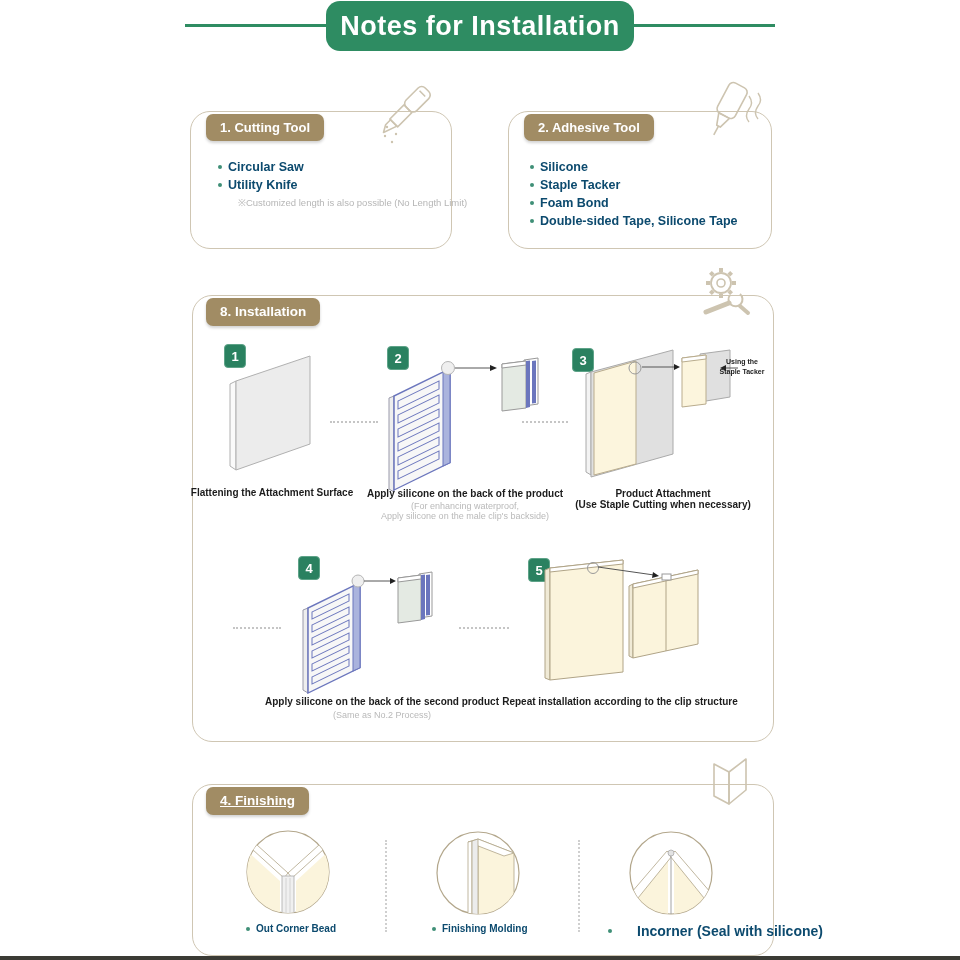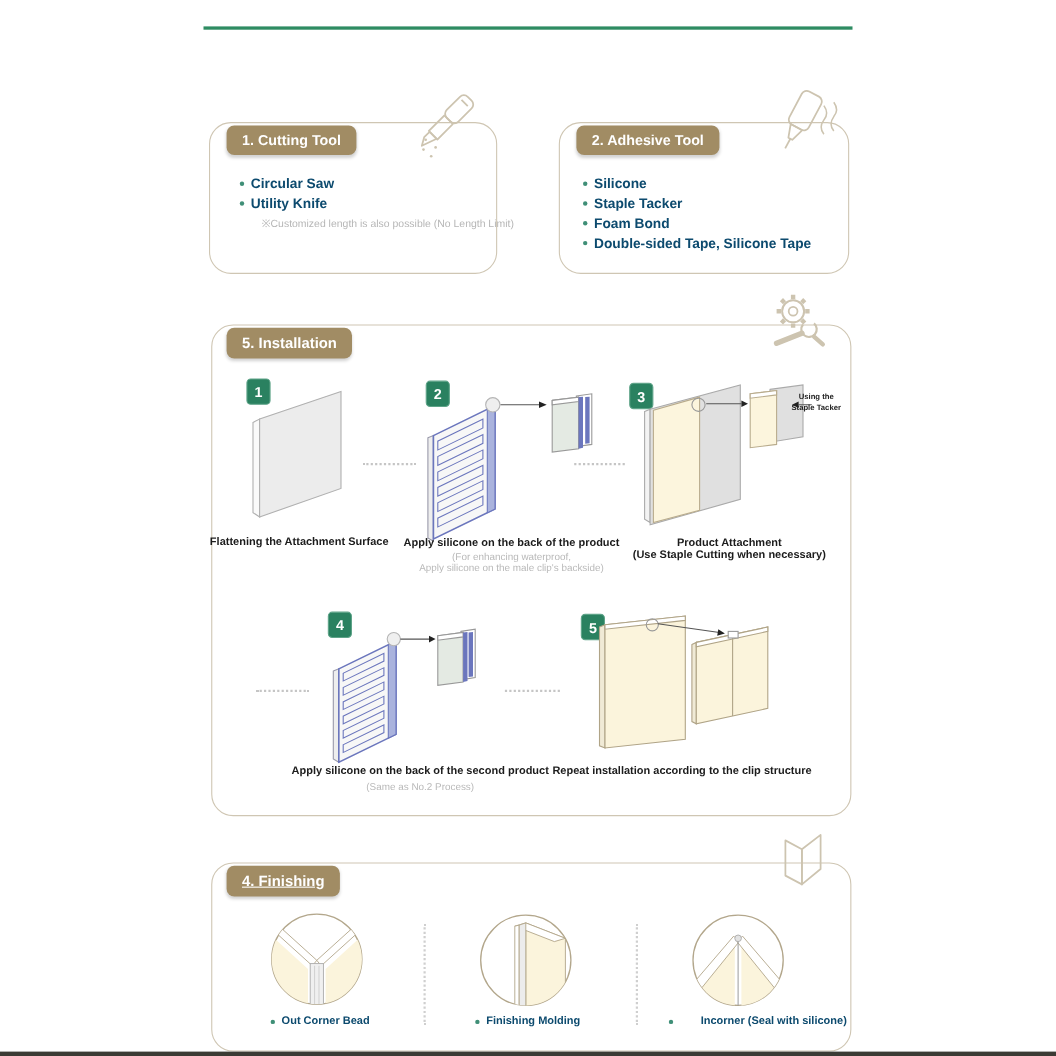--- a/index.html
+++ b/index.html
@@ -40,20 +40,23 @@
   .bottom-bar{position:absolute;left:0;top:956px;width:960px;height:4px;background:#3b3b35;}
 
   svg{display:block;}
 </style>
 </head>
 <body>
 
 <div class="page">
 
   <div class="green-line"></div>
+  <div class="header-badge">
+    <span>Notes for Installation</span>
+  </div>
 
   <div class="sec-box" style="left:190px;top:111px;width:260px;height:136px;"></div>
   <svg class="abs" style="left:372px;top:84px;" width="70" height="70" viewBox="0 0 70 70">
     <g transform="rotate(45 32 28)" stroke="#cdc4b0" stroke-width="1.6" fill="none" stroke-linejoin="round">
       <rect x="25" y="-4" width="15" height="27" rx="5"></rect>
       <line x1="28" y1="2" x2="36" y2="2"></line>
       <rect x="27" y="23" width="11" height="20"></rect>
       <polygon points="28,43 37,43 32,57 28,50"></polygon>
     </g>
     <g fill="#cdc4b0">
@@ -122,21 +125,21 @@
           <line x1="17.2" y1="11.2" x2="14.4" y2="8.4"></line>
         <line x1="25" y1="8" x2="25" y2="4"></line>
           <line x1="32.8" y1="11.2" x2="35.6" y2="8.4"></line>
       </g>
       <path d="M10,48 L33,39" stroke-width="5" stroke-linecap="round"></path>
       <path d="M34,31 A7,7 0 1,0 44,30" stroke-width="2"></path>
       <line x1="44" y1="42" x2="52" y2="49" stroke-width="4" stroke-linecap="round"></line>
     </g>
   </svg>
   <div class="sec-badge" style="left:206px;top:298px;height:28px;line-height:28px;font-size:13.5px;">
-    <span>5. Installation</span>
+    <span>8. Installation</span>
   </div>
 
   <div class="stepnum" style="left:224px;top:344px;">1</div>
   <svg class="abs" style="left:226px;top:350px;" width="92" height="124" viewBox="0 0 92 124">
     <polygon points="4,34 10,31 10,120 4,116" fill="#fafafa" stroke="#b0b0b0"></polygon>
     <polygon points="10,31 84,6 84,94 10,120" fill="#ececec" stroke="#b0b0b0"></polygon>
   </svg>
   <div class="cap" style="left:272px;top:487px;">Flattening the Attachment Surface</div>
 
   <div class="hdots" style="left:330px;top:421px;width:48px;"></div>
@@ -306,17 +309,17 @@
       <polygon points="12,72 43,33 43,92 12,92" fill="#fbf4dc"></polygon>
       <polygon points="80,72 49,33 49,92 80,92" fill="#fbf4dc"></polygon>
       <polygon points="6,66 42,24 47,29 13,71" fill="#fff" stroke="#b0a488" stroke-width=".8"></polygon>
       <polygon points="86,66 50,24 45,29 79,71" fill="#fff" stroke="#b0a488" stroke-width=".8"></polygon>
       <line x1="46" y1="28" x2="46" y2="92" stroke="#999" stroke-width=".9"></line>
       <circle cx="46" cy="26" r="3" fill="#e3e3e3" stroke="#aaa" stroke-width=".8"></circle>
     </g>
   </svg>
   <div class="tool-item" style="left:608px;top:923px;">
     <span class="dot"></span>
-    <span style="font-size:10px;padding-left:19px;">Incorner (Seal with silicone)</span>
+    <span style="font-size:14px;padding-left:19px;">Incorner (Seal with silicone)</span>
   </div>
 
   <div class="bottom-bar"></div>
 </div>
 
 </body></html>

